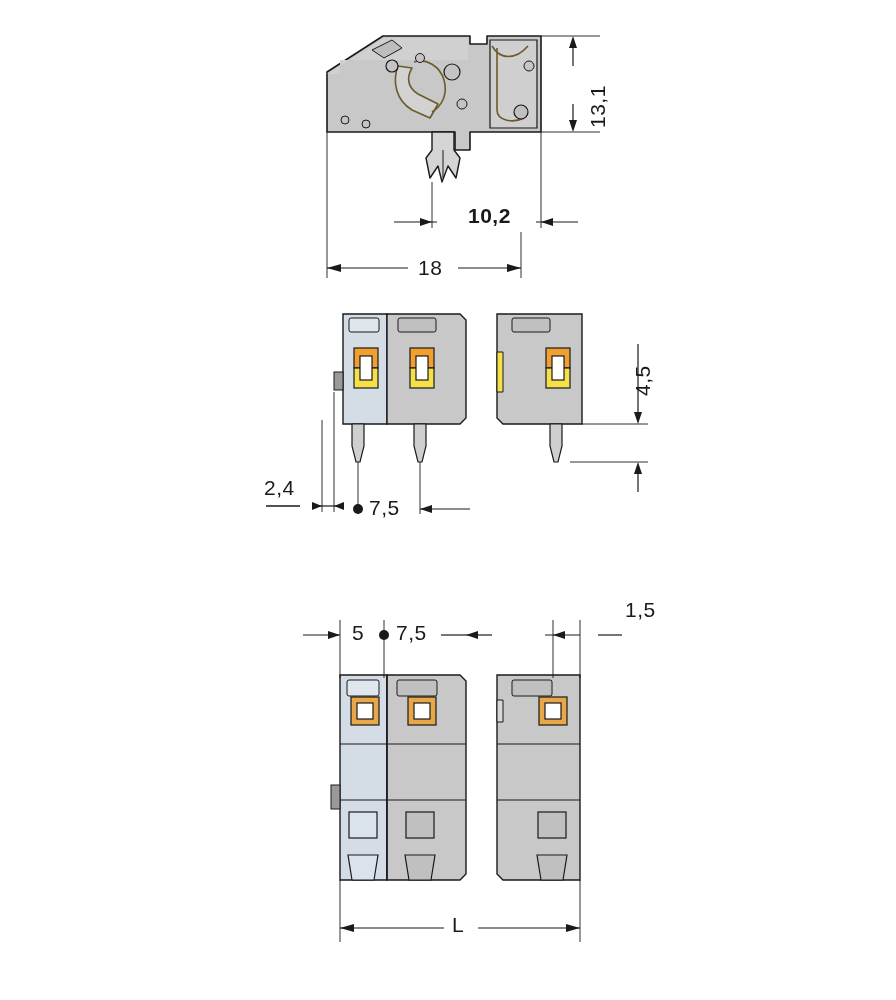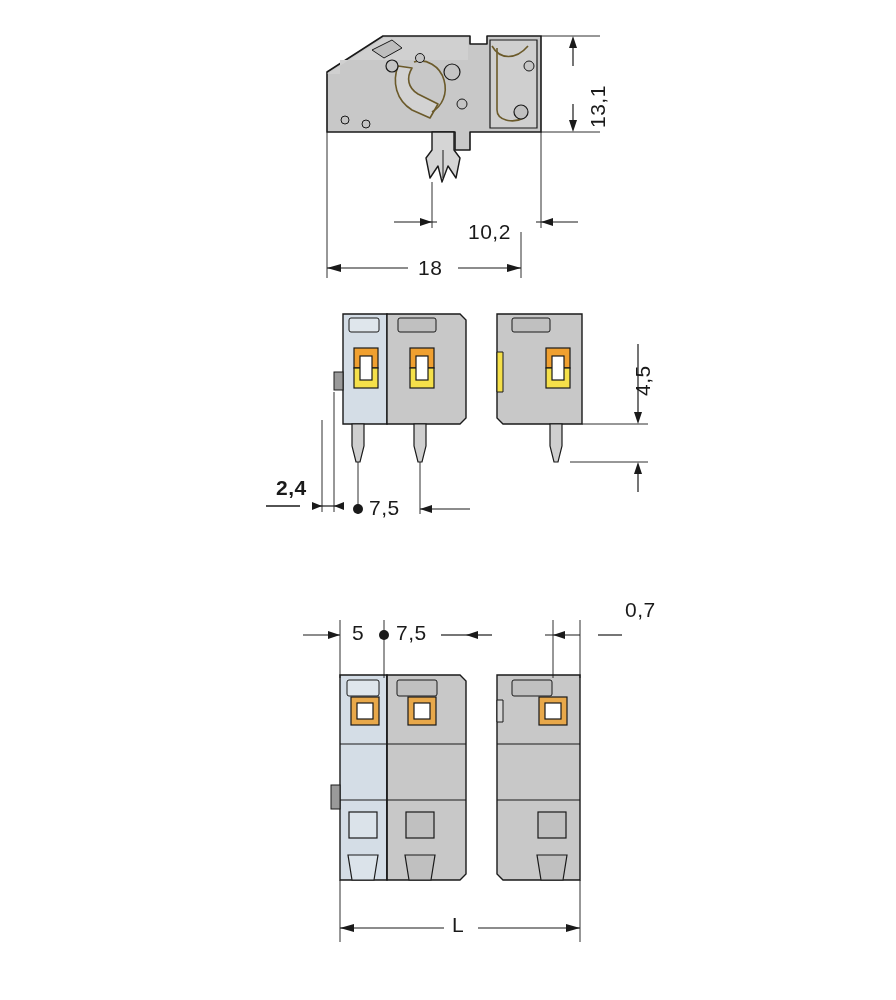--- a/index.html
+++ b/index.html
@@ -211,31 +211,31 @@
       <line x1="580" y1="880" x2="580" y2="942" stroke="#1a1a1a" stroke-width="0.9"></line>
       <line x1="340" y1="928" x2="444" y2="928" stroke="#1a1a1a" stroke-width="1.2"></line>
       <line x1="478" y1="928" x2="580" y2="928" stroke="#1a1a1a" stroke-width="1.2"></line>
       <path d="M 340 928 L 354 924 L 354 932 Z" fill="#1a1a1a"></path>
       <path d="M 580 928 L 566 924 L 566 932 Z" fill="#1a1a1a"></path>
     </g>
   </svg>
 
   <div class="dim-label vertical" style="left:586px; top:128px;">13,1</div>
 
-  <div class="dim-label" style="left:468px; top:220px;">10,2</div>
+  <div class="dim-label" style="left:468px; top:204px;font-weight:bold;">10,2</div>
 
   <div class="dim-label" style="left:418px; top:256px;">18</div>
 
   <div class="dim-label vertical" style="left:631px; top:396px;">4,5</div>
 
-  <div class="dim-label" style="left:276px; top:476px;font-weight:bold;">2,4</div>
+  <div class="dim-label" style="left:264px; top:476px;">2,4</div>
 
   <div class="dim-label" style="left:369px; top:496px;">7,5</div>
 
   <div class="dim-label" style="left:352px; top:621px;">5</div>
 
   <div class="dim-label" style="left:396px; top:621px;">7,5</div>
 
-  <div class="dim-label" style="left:625px; top:598px;">0,7</div>
+  <div class="dim-label" style="left:625px; top:598px;">1,5</div>
 
   <div class="dim-label" style="left:452px; top:913px;">L</div>
 
 </div>
 
 </body></html>

